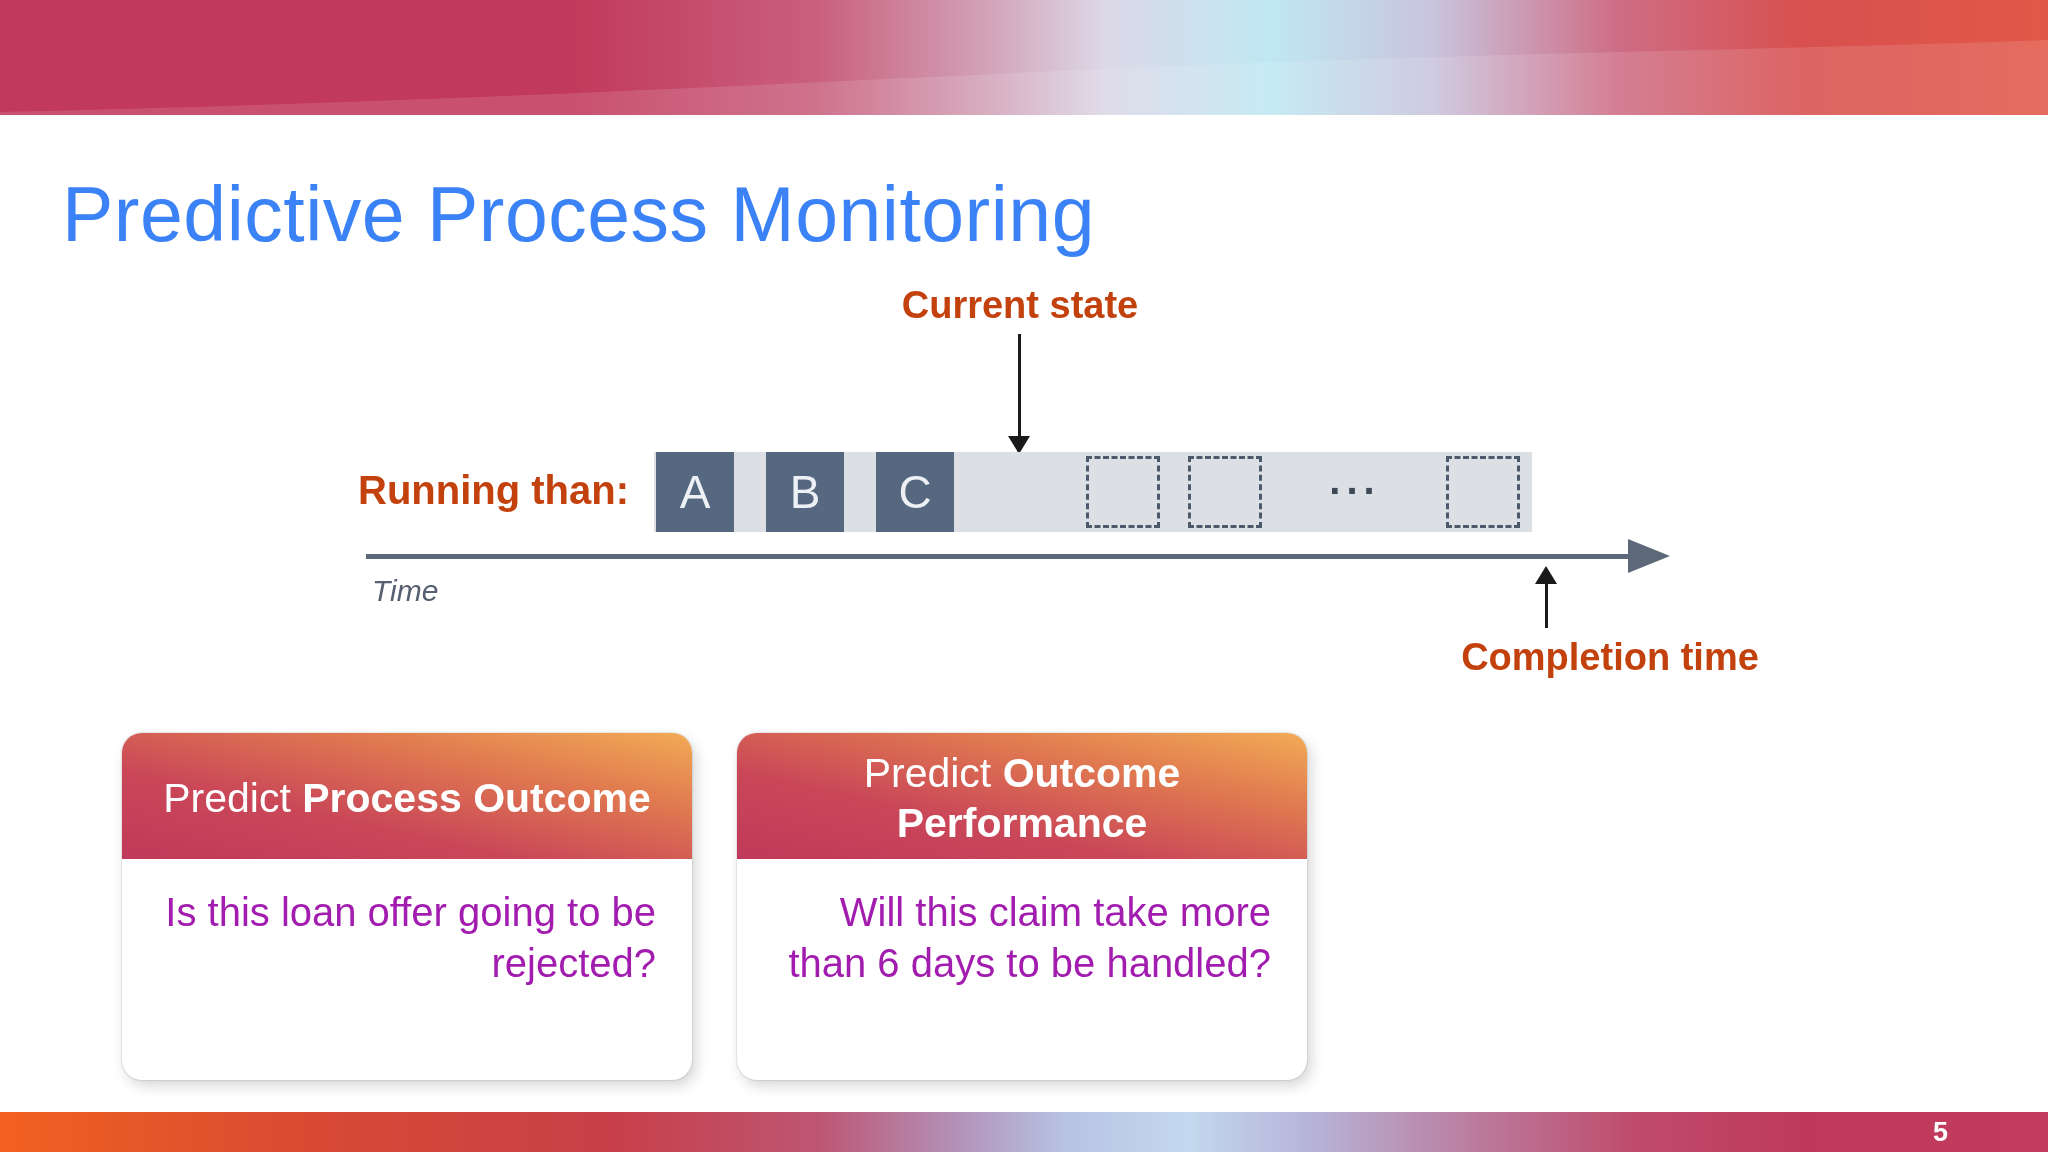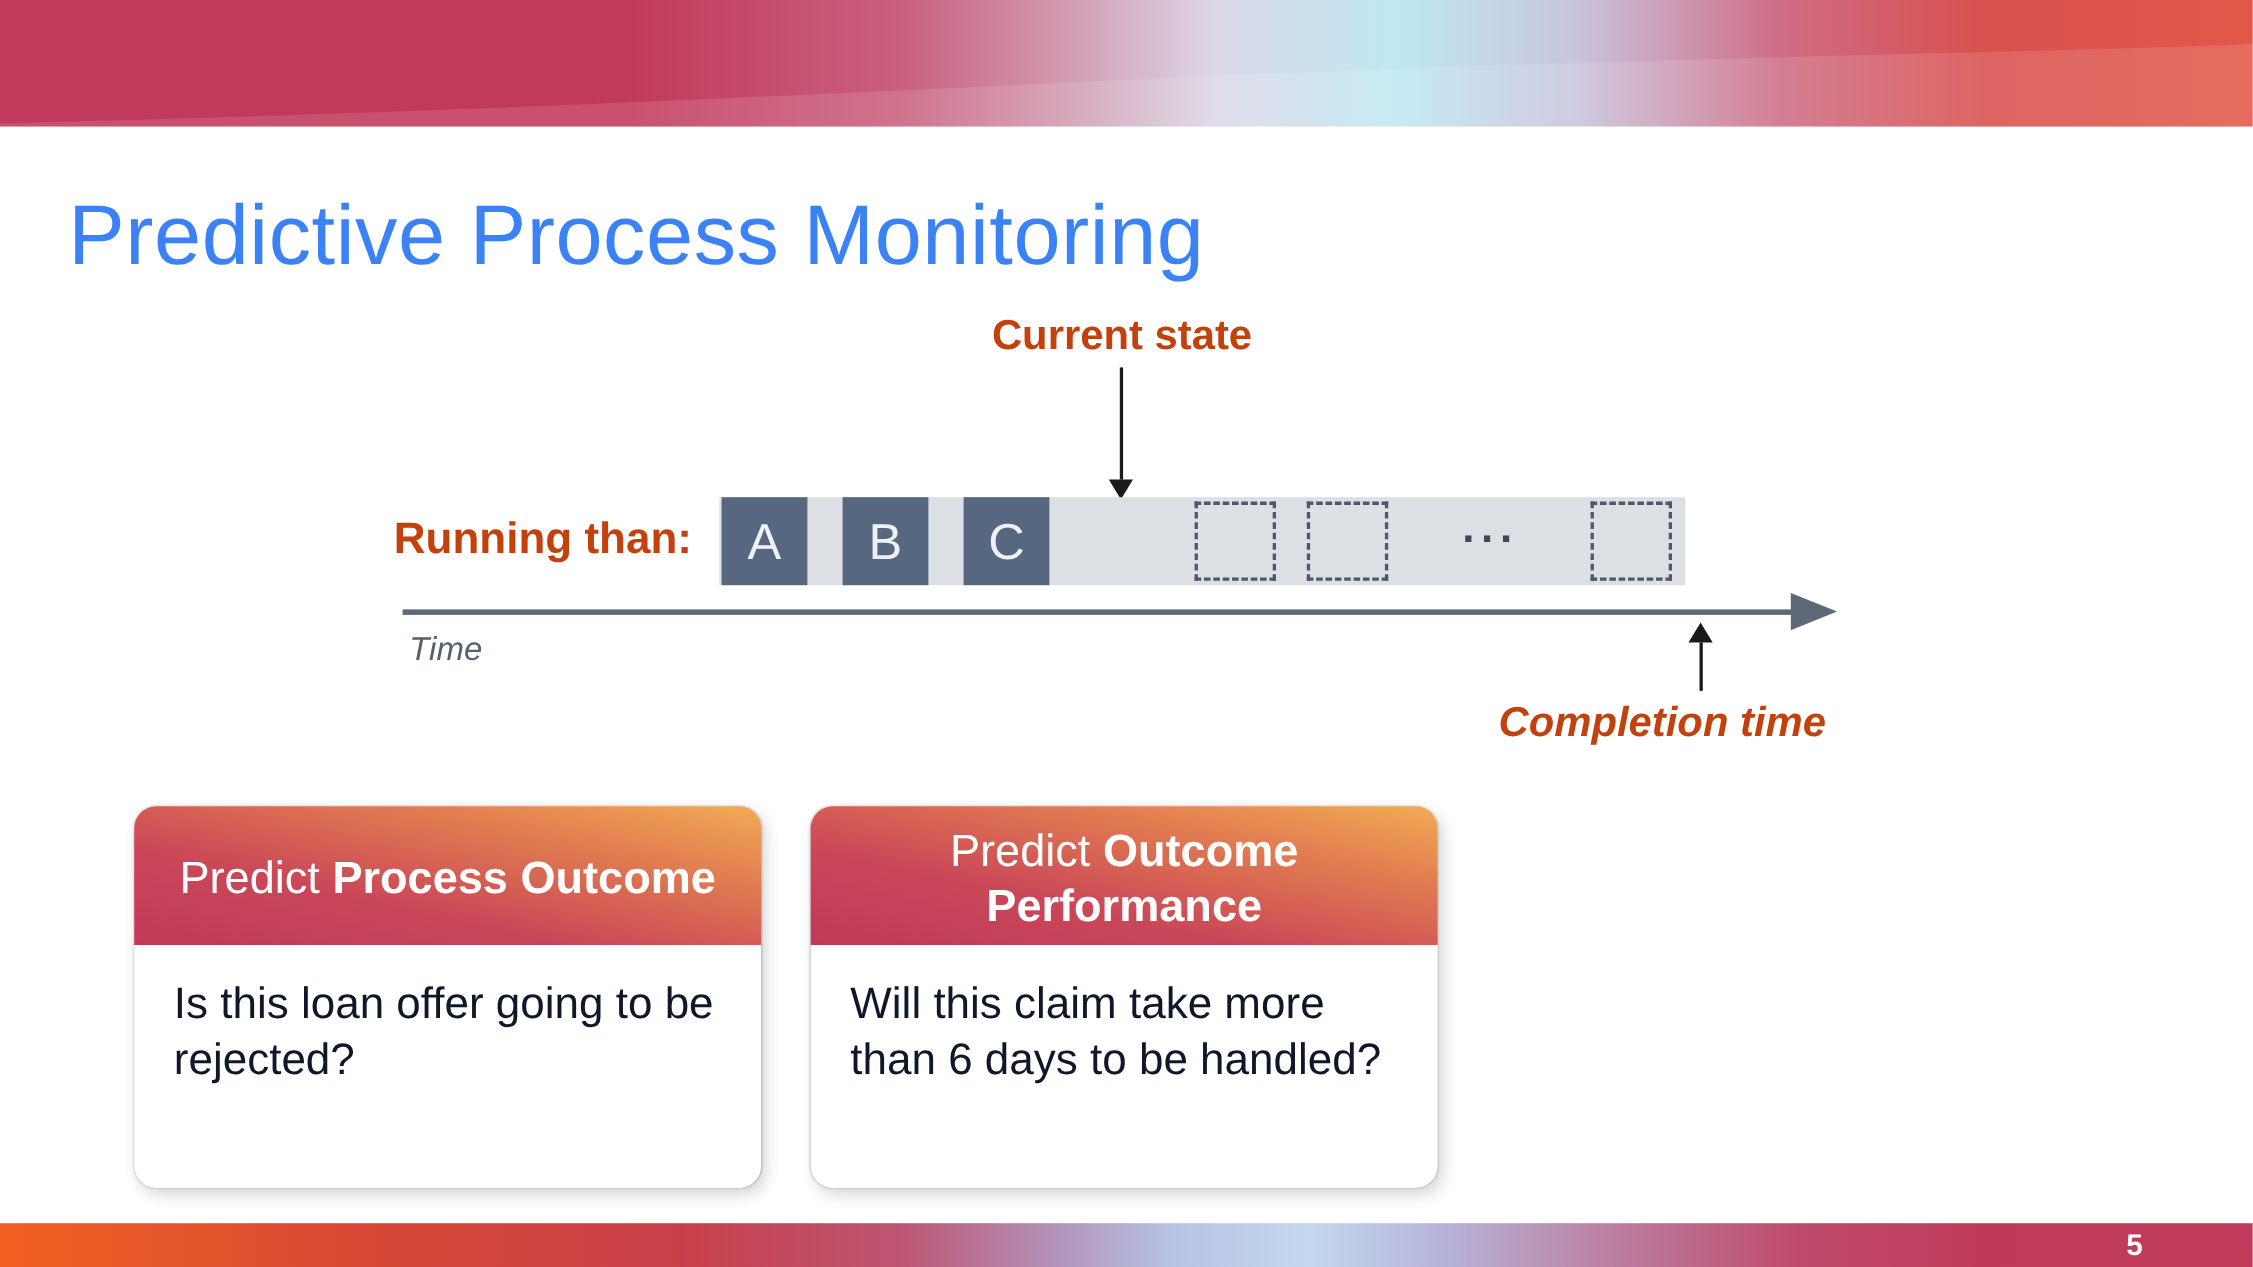--- a/index.html
+++ b/index.html
@@ -83,43 +83,43 @@
   .time-axis-head{
     position:absolute;left:1628px;top:539px;width:0;height:0;
     border-top:17px solid transparent;border-bottom:17px solid transparent;
     border-left:42px solid #5d6878;
   }
   .time-label{
     position:absolute;left:372px;top:574px;
     font-size:30px;font-style:italic;color:#566070;
   }
   .completion-time{
-    position:absolute;left:1320px;top:636px;width:340px;
-    font-size:38px;text-align:right;white-space:nowrap;font-style:italic;
+    position:absolute;left:1440px;top:636px;width:340px;
+    font-size:38px;text-align:center;white-space:nowrap;
   }
 
   
   .card{
     position:absolute;top:733px;width:570px;height:347px;
     border-radius:20px;background:#ffffff;
     box-shadow:0 0 2px rgba(0,0,0,0.28), 4px 6px 14px rgba(0,0,0,0.16);
   }
   .card-1{left:122px;}
   .card-2{left:737px;}
   .card-3{left:1352px;}
   .card-header{
     height:126px;border-radius:20px 20px 0 0;
     background:linear-gradient(to top right,#c0395a 0%,#ca4758 35%,#e07a50 70%,#f2ab55 100%);
     color:#ffffff;font-size:41px;line-height:1.22;
     display:flex;align-items:center;justify-content:center;text-align:center;
     padding:4px 30px 0;box-sizing:border-box;
   }
   .card-header .emph{font-weight:700;}
   .card-body{
-    padding:28px 36px 0;font-size:40px;line-height:1.28;color:#0f172a;
+    padding:28px 36px 0;font-size:40px;line-height:1.28;color:#a21caf;text-align:right;
   }
   .card-body p{margin:0;}
   .card-body p.line2{margin-top:24px;}
   .card-body p:empty{display:none;}
 
   
   .bottombar{
     position:absolute;left:0;top:1112px;width:2048px;height:40px;
     background:linear-gradient(90deg,
       #f26120 0%, #d84a33 15%, #c83f49 30%, #bd5673 40%,

